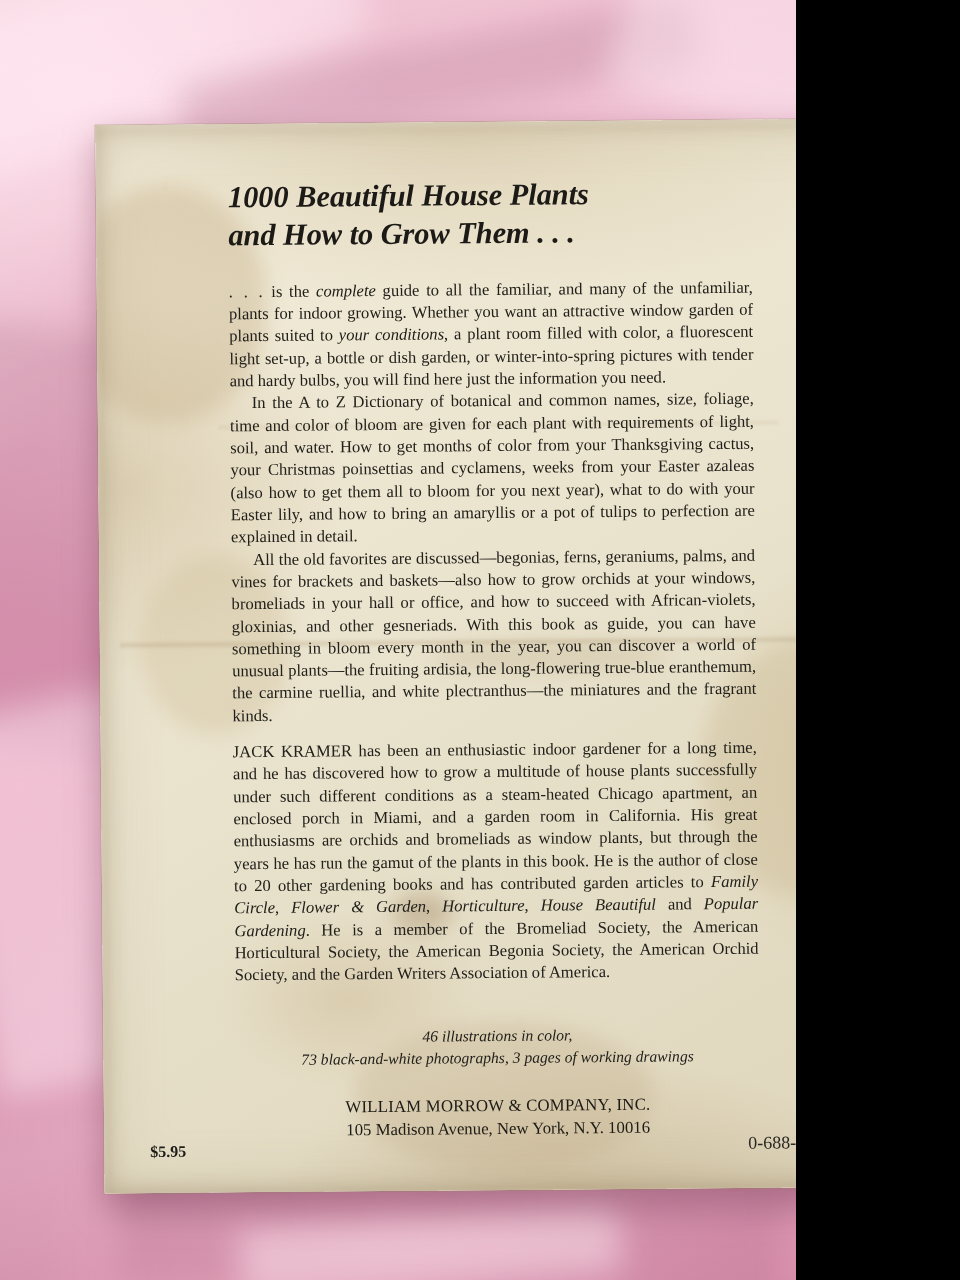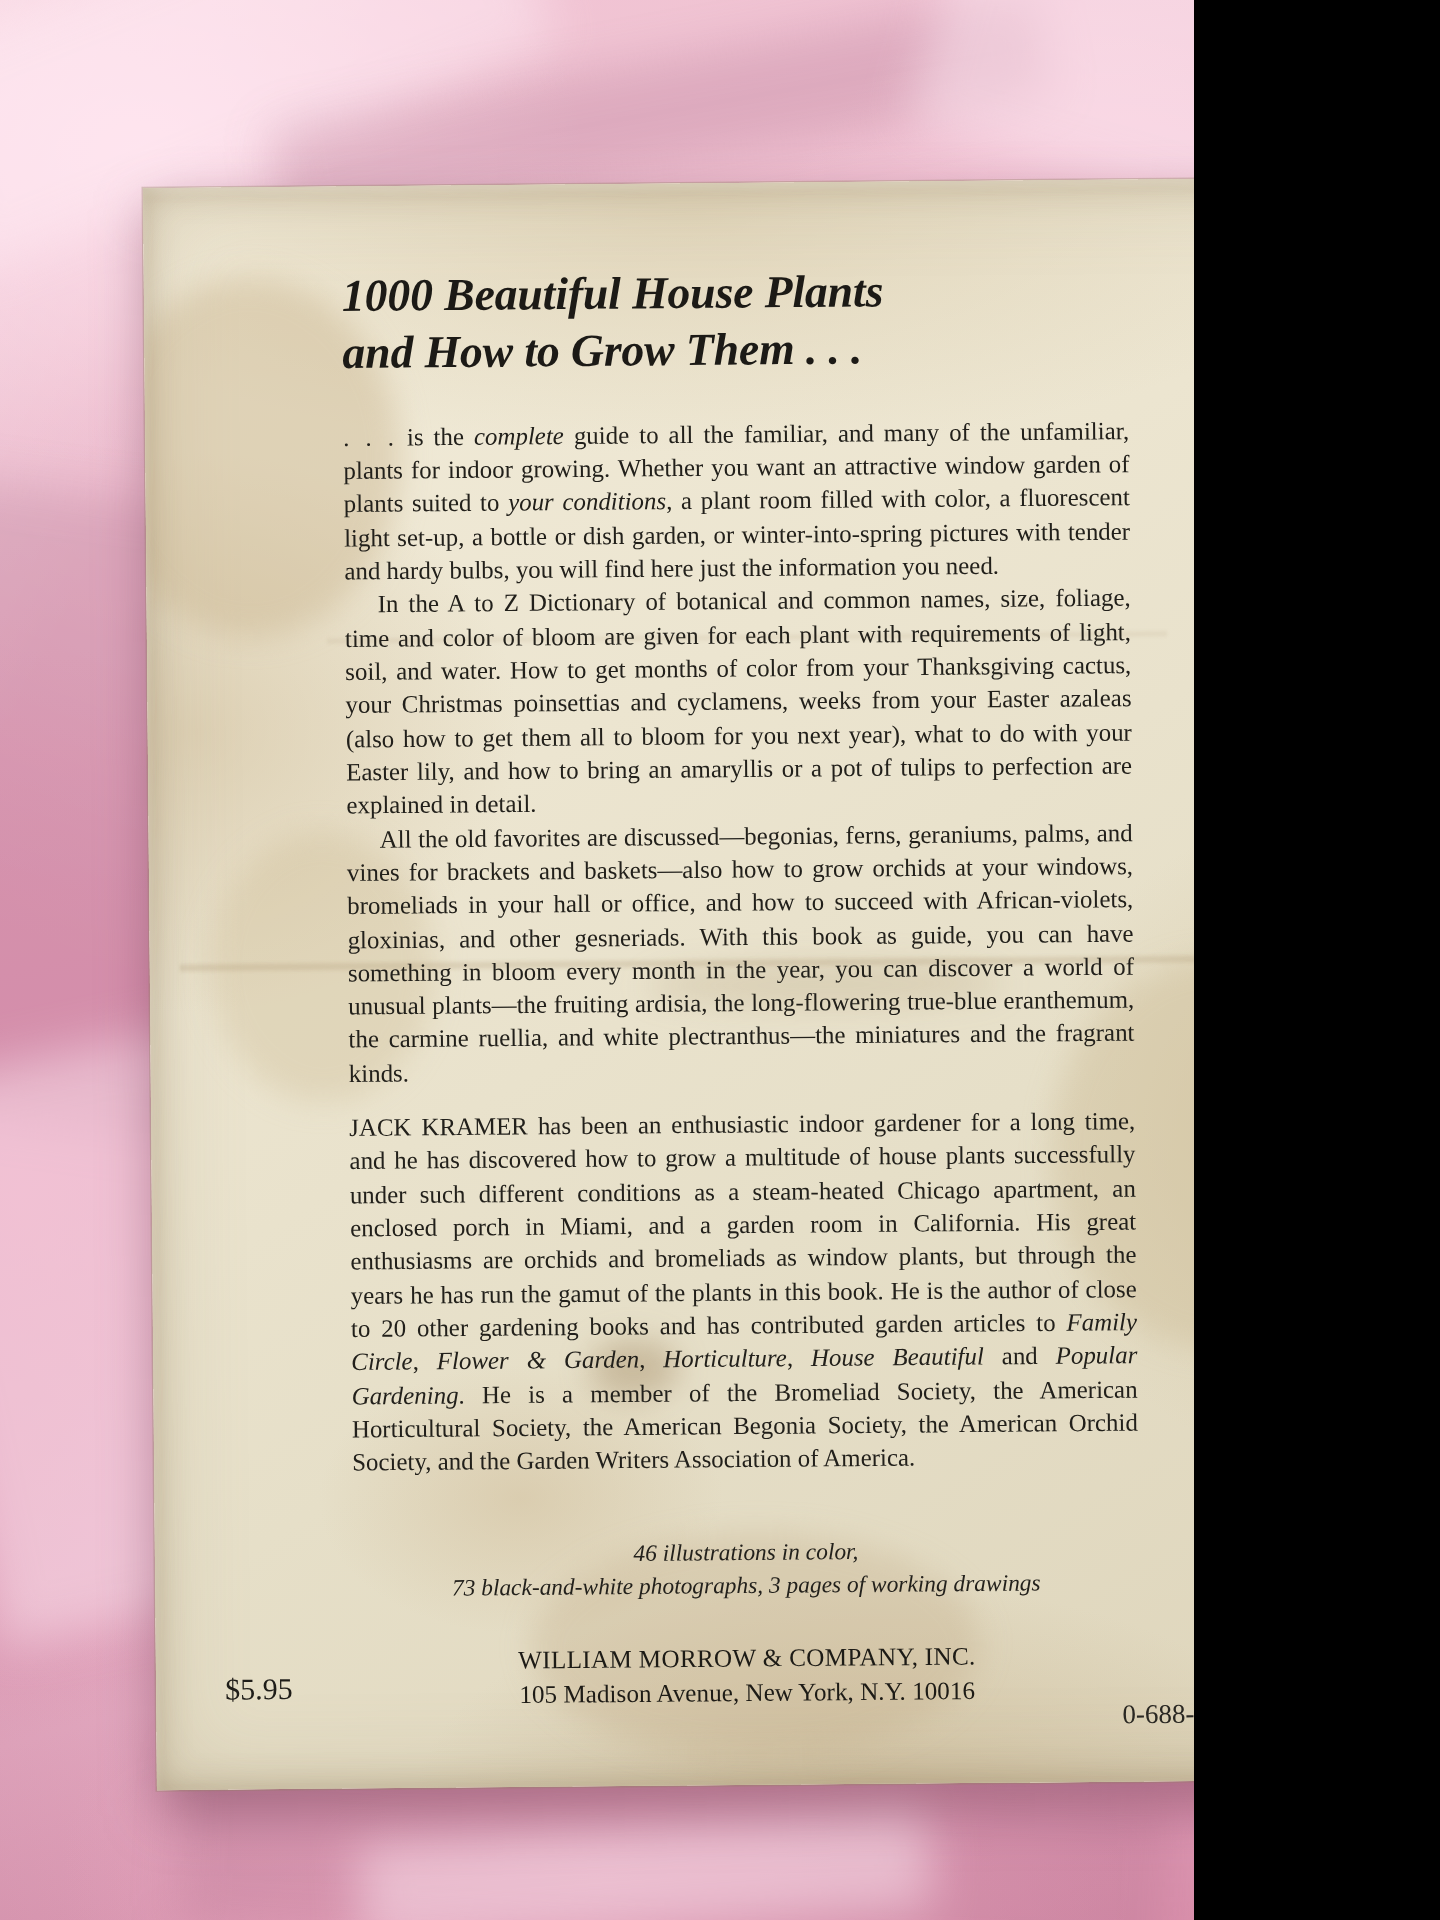--- a/index.html
+++ b/index.html
@@ -140,23 +140,24 @@
     text-align: center;
     font-size: 16.8px;
     line-height: 1.36;
     color: #1d1b16;
   }
   #publisher .pub-name { letter-spacing: .2px; }
 
   #price {
     position: absolute;
     left: 46px;
-    bottom: 54px;
-    font-size: 20px;
+    bottom: 32px;
+    font-size: 16px;
     color: #1f1d19;
+    font-weight: bold;
   }
   #isbn {
     position: absolute;
     right: 36px;
     bottom: 34px;
     font-size: 18px;
     color: #2a2823;
   }
 
   

